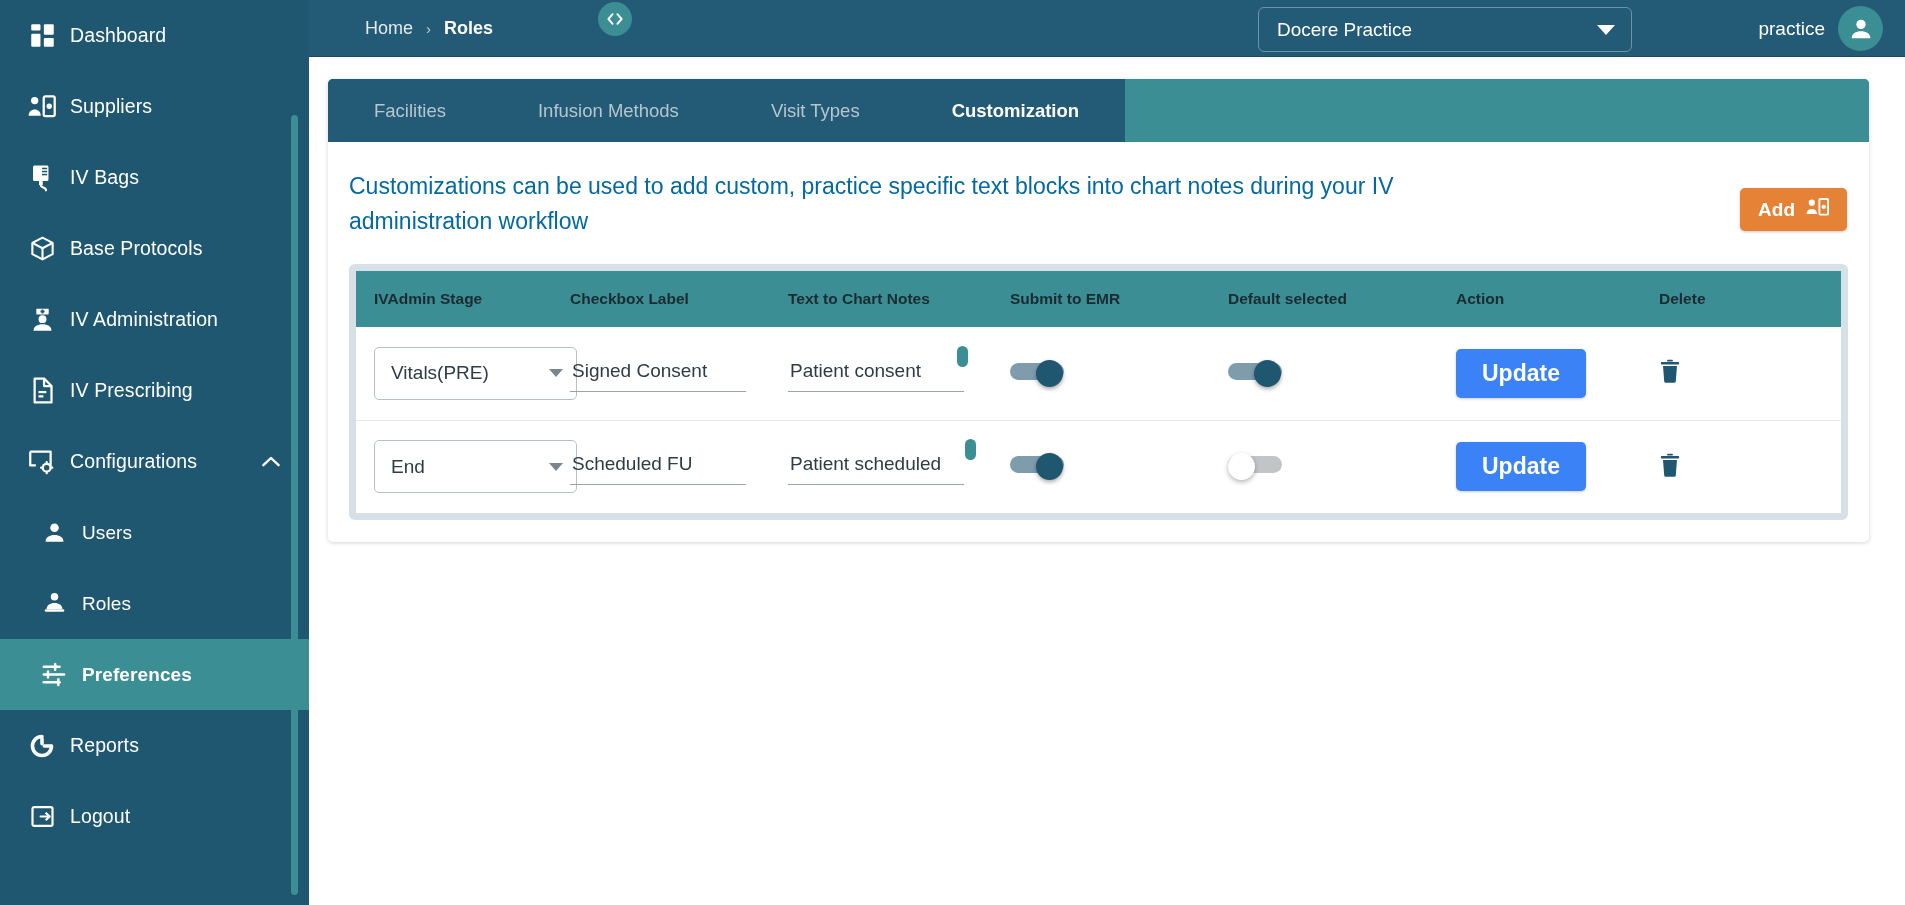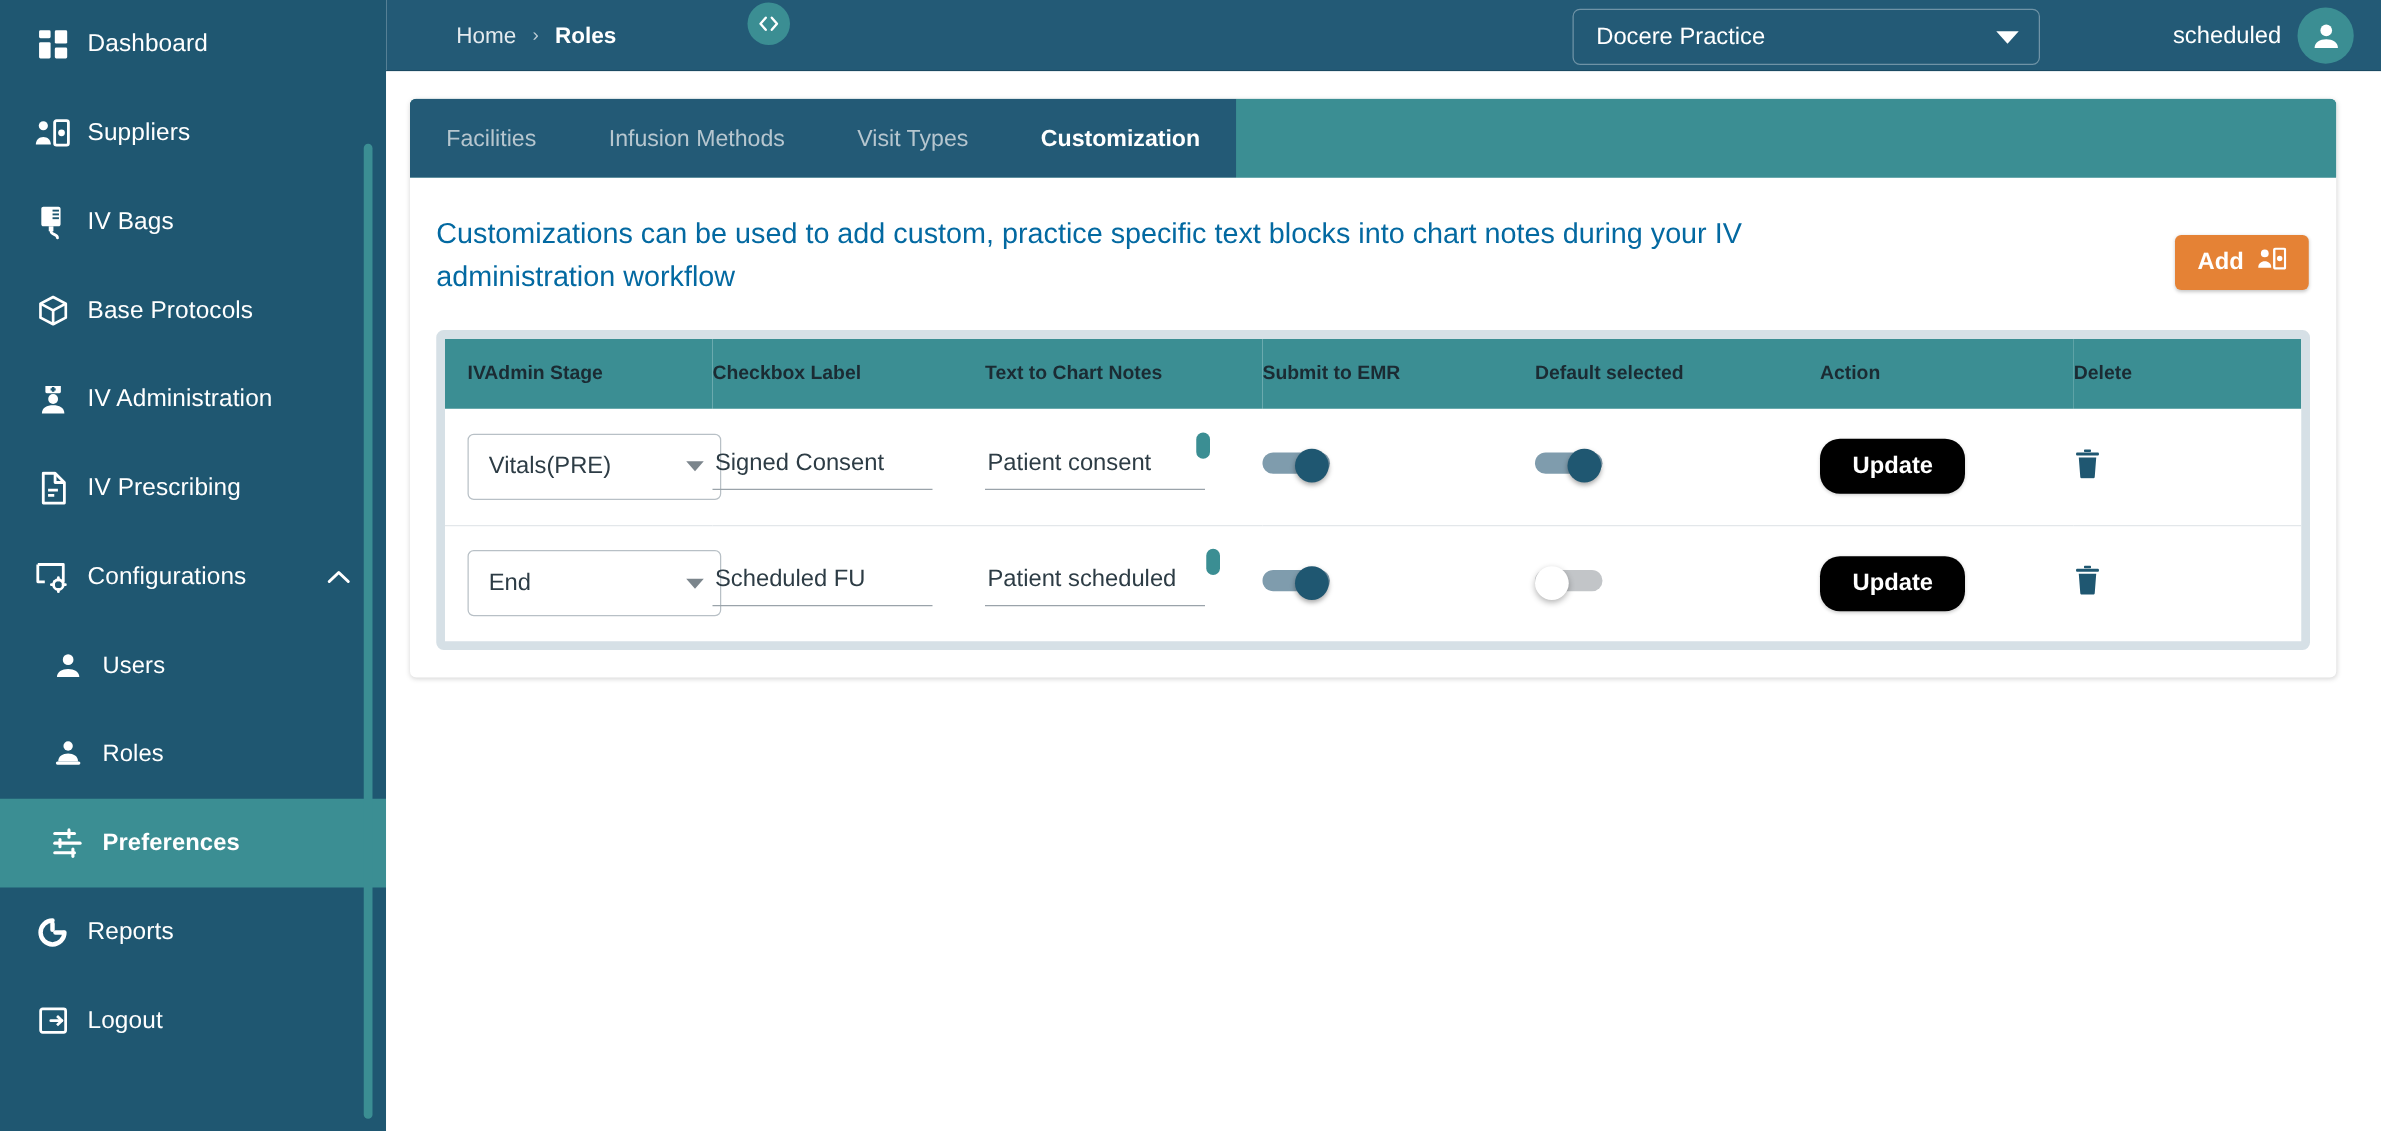--- a/index.html
+++ b/index.html
@@ -172,21 +172,21 @@
   }
   .tabbar {
     height: 63px;
     background: #3b8e93;
     display: flex;
     align-items: stretch;
   }
   .tabs-wrap { display: flex; background: #235a76; }
   .tab {
     display: flex; align-items: center;
-    padding: 0 29px;
+    padding: 0 46px;
     font-size: 18.5px;
     color: #b6c6cf;
     cursor: pointer;
     white-space: nowrap;
   }
   .tab.active { color: #ffffff; font-weight: bold; }
   .tab-spacer { flex: 1 1 auto; background: #3b8e93; }
 
   .desc-row {
     display: flex;
@@ -316,25 +316,25 @@
     background: #1f5771;
     box-shadow: 0 2px 4px rgba(0,0,0,.35);
   }
   .toggle.off .knob {
     left: 0;
     background: #ffffff;
     box-shadow: 0 2px 5px rgba(0,0,0,.3);
   }
 
   .update-btn {
-    background: #000000;
+    background: #3b82f6;
     border: none;
-    border-radius: 16px;
+    border-radius: 5px;
     color: #fff;
-    font-size: 19px;
+    font-size: 23px;
     font-weight: bold;
     padding: 11px 26px;
     cursor: pointer;
     box-shadow: 0 1px 3px rgba(0,0,0,.2);
   }
   .del-btn {
     background: transparent;
     border: none;
     cursor: pointer;
     color: #1f5771;
@@ -504,21 +504,21 @@
         <span class="sep">›</span>
         <span class="cur">Roles</span>
       </div>
 
       <div class="practice-select">
         <span>Docere Practice</span>
         <span class="caret"></span>
       </div>
 
       <div class="user-area">
-        <span class="user-name">scheduled</span>
+        <span class="user-name">practice</span>
         <span class="avatar">
           <svg width="28" height="28" viewBox="0 0 24 24" fill="#ffffff" aria-hidden="true">
             <circle cx="12" cy="8" r="4"></circle>
             <path d="M4 20c0-4 3.6-6 8-6s8 2 8 6z"></path>
           </svg>
         </span>
       </div>
     </header>
 
     <div class="content">

